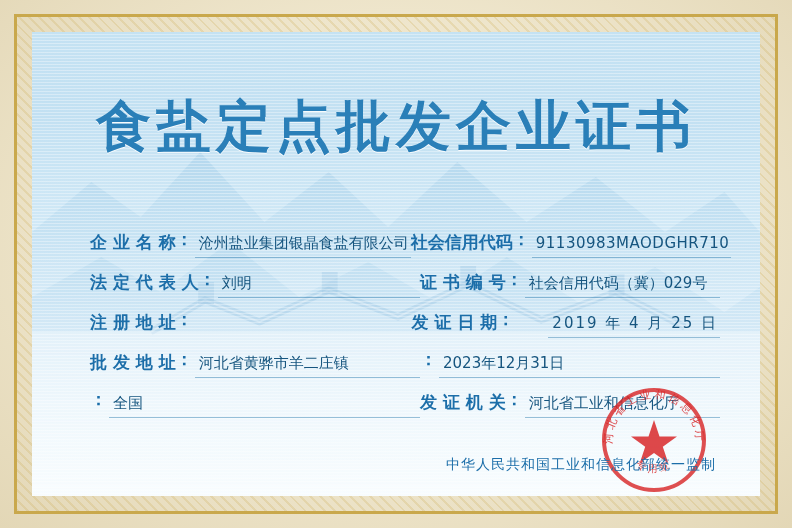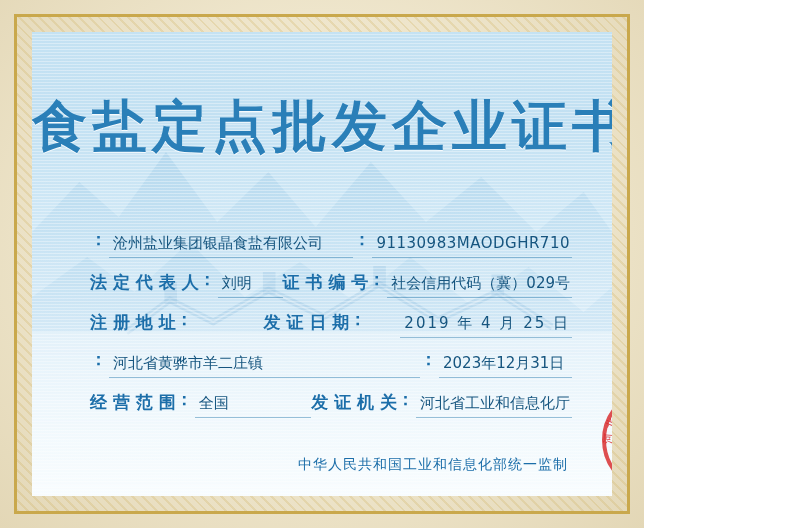--- a/index.html
+++ b/index.html
@@ -10,21 +10,21 @@
   body {
     width: 800px;
     height: 528px;
     font-family: "Liberation Sans", sans-serif;
     overflow: hidden;
   }
 
   
   .certificate {
     position: relative;
-    width: 644px;
+    width: 792px;
     height: 528px;
     box-sizing: border-box;
     background: #ede4c8;
   }
 
   
   .paper-base {
     position: absolute;
     inset: 0;
     background:
@@ -233,24 +233,26 @@
       </svg>
     </div>
     <div class="line-texture"></div>
 
     <div class="title">食盐定点批发企业证书</div>
 
     <div class="fields">
 
       <div class="row">
         <div class="cell left">
+          <span class="label">企 业 名 称</span>
           <span class="colon">：</span>
           <span class="value">沧州盐业集团银晶食盐有限公司</span>
         </div>
         <div class="cell right">
+          <span class="label">社会信用代码</span>
           <span class="colon">：</span>
           <span class="value code">91130983MAODGHR710</span>
         </div>
       </div>
 
       <div class="row">
         <div class="cell left">
           <span class="label">法 定 代 表 人</span>
           <span class="colon">：</span>
           <span class="value">刘明</span>
@@ -269,32 +271,32 @@
         </div>
         <div class="cell right">
           <span class="label">发 证 日 期</span>
           <span class="colon">：</span>
           <span class="value dateline">2019 年 4 月 25 日</span>
         </div>
       </div>
 
       <div class="row">
         <div class="cell left">
+          <span class="label">批 发 地 址</span>
           <span class="colon">：</span>
           <span class="value">河北省黄骅市羊二庄镇</span>
         </div>
         <div class="cell right">
           <span class="colon">：</span>
           <span class="value">2023年12月31日</span>
         </div>
       </div>
 
       <div class="row">
         <div class="cell left">
-          <span class="label">经 营 范 围</span>
           <span class="colon">：</span>
           <span class="value">全国</span>
         </div>
         <div class="cell right">
           <span class="label">发 证 机 关</span>
           <span class="colon">：</span>
           <span class="value">河北省工业和信息化厅</span>
         </div>
       </div>
 

